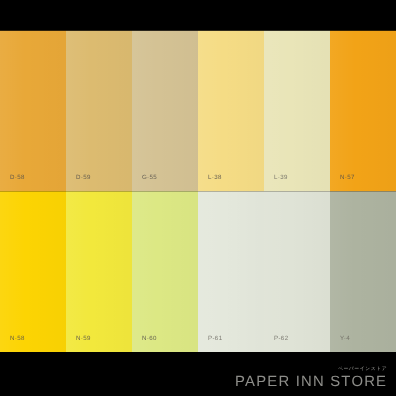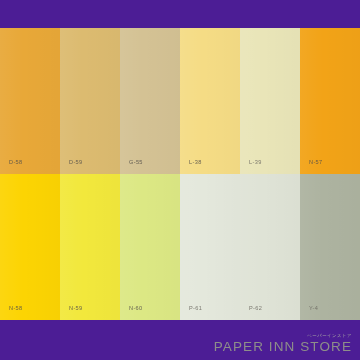--- a/index.html
+++ b/index.html
@@ -12,21 +12,21 @@
     height: 360px;
     overflow: hidden;
     font-family: "Liberation Sans", sans-serif;
     position: relative;
   }
 
   
   #page {
     position: absolute;
     inset: 0;
-    background: #4c1d95;
+    background: #000000;
   }
 
   
   #swatch-grid {
     position: absolute;
     left: 0;
     top: 28px;
     width: 360px;
     height: 292px;
     display: grid;

